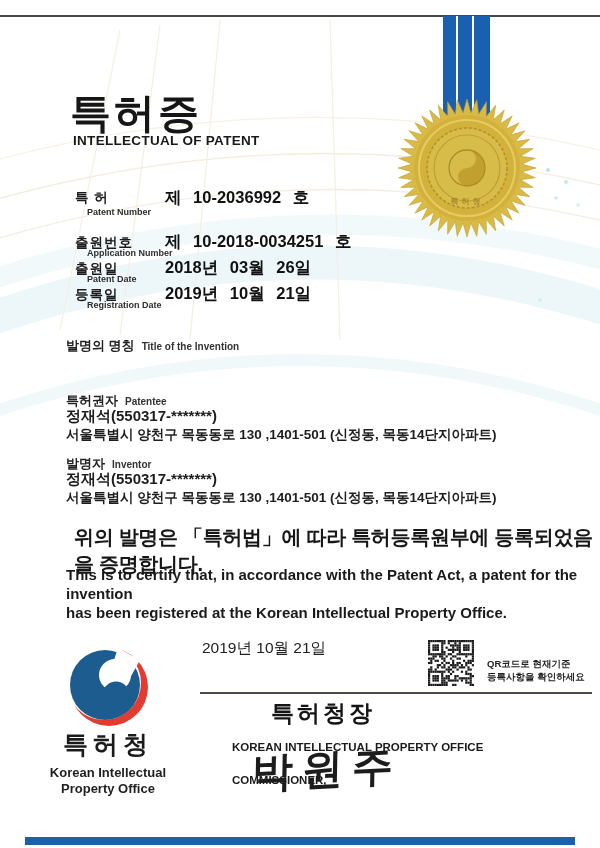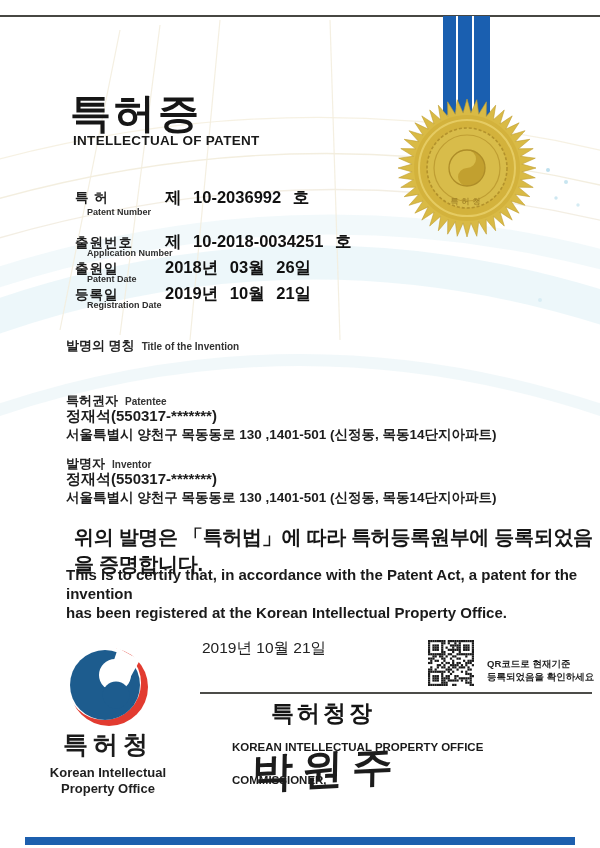--- a/index.html
+++ b/index.html
@@ -378,21 +378,21 @@
       <rect x="12" y="40" width="2" height="2" fill="#1a1a1a"></rect>
       <rect x="14" y="40" width="2" height="2" fill="#1a1a1a"></rect>
       <rect x="16" y="40" width="2" height="2" fill="#1a1a1a"></rect>
       <rect x="22" y="40" width="2" height="2" fill="#1a1a1a"></rect>
       <rect x="24" y="40" width="2" height="2" fill="#1a1a1a"></rect>
       <rect x="38" y="40" width="2" height="2" fill="#1a1a1a"></rect>
       <rect x="40" y="40" width="2" height="2" fill="#1a1a1a"></rect>
     </svg>
   <div class="abs qr-caption">
     <div>QR코드로 현재기준</div>
-    <div>등록되었음을 확인하세요</div>
+    <div>등록사항을 확인하세요</div>
   </div>
 
   <div class="abs sig-rule"></div>
   <div class="abs comm-ko">특허청장</div>
   <div class="abs comm-en1">COMMISSIONER,</div>
   <div class="abs comm-en2">KOREAN INTELLECTUAL PROPERTY OFFICE</div>
   <div class="abs signature">박원주</div>
 
   <svg class="abs kipo-logo" viewBox="0 0 96 86">
     <circle cx="51" cy="43" r="39" fill="#e23b30"></circle>

